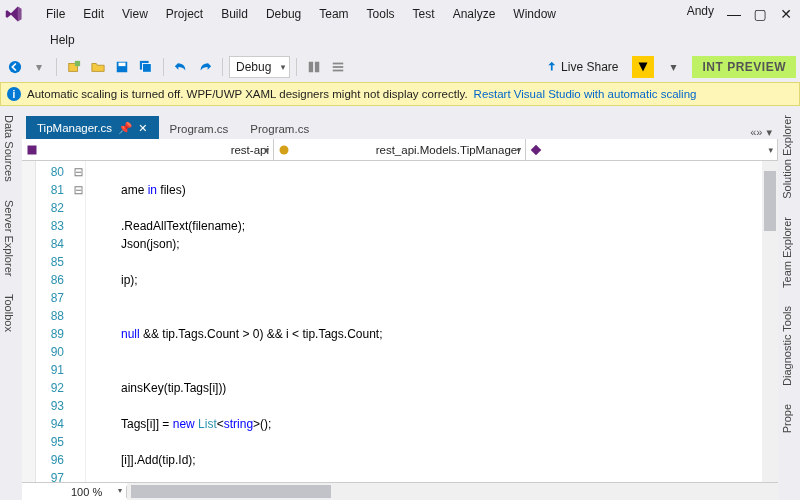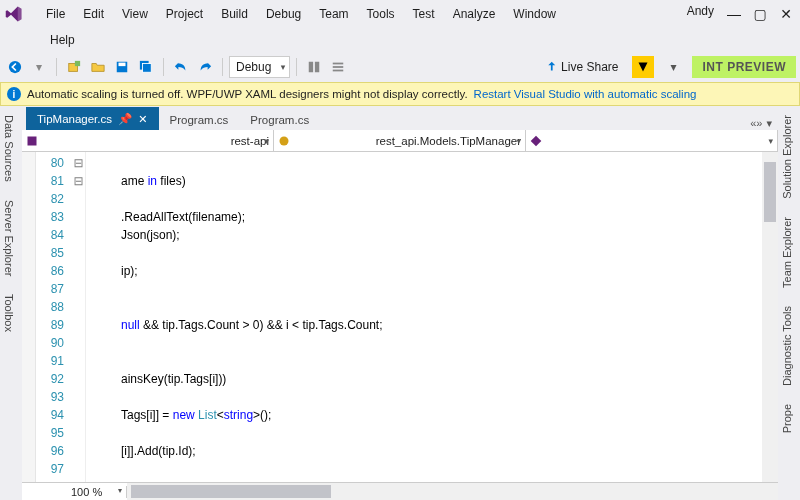--- a/index.html
+++ b/index.html
@@ -36,21 +36,21 @@
 .main { display: flex; height: calc(500px - 28px - 24px - 30px - 24px); position: relative; }
 
 
 .side-left, .side-right { width: 22px; background: #eeeef2; display: flex; flex-direction: column; }
 .side-tab { writing-mode: vertical-lr; padding: 8px 3px; font-size: 11px; color: #444; cursor: default; white-space: nowrap; border-top: 1px solid transparent; border-bottom: 1px solid transparent;}
 .side-right .side-tab { writing-mode: vertical-rl; transform: rotate(180deg); }
 
 
 .editor-area { flex: 1; display: flex; flex-direction: column; background: #fff; min-width: 0; }
 
-.doc-tabs { display: flex; align-items: flex-end; height: 24px; background: #eeeef2; padding-left: 4px; gap: 0; }
+.doc-tabs { display: flex; align-items: flex-end; height: 33px; background: #eeeef2; padding-left: 4px; gap: 0; }
 .doc-tab { padding: 4px 10px; font-size: 11.5px; color: #444; cursor: default; display: flex; align-items: center; gap: 6px; border: 1px solid transparent; border-bottom: none; }
 .doc-tab.active { background: #0e639c; color: #fff; }
 .doc-tab .close { font-size: 11px; }
 .doc-tabs-right { margin-left: auto; display: flex; gap: 4px; padding-right: 6px; font-size: 11px; color: #555; }
 
 .nav-bar { display: flex; height: 22px; border-bottom: 1px solid #ccc; }
 .nav-combo { flex: 1; border-right: 1px solid #ccc; display: flex; align-items: center; padding: 0 4px; gap: 4px; font-size: 11.5px; position: relative; min-width: 0; overflow: hidden; white-space: nowrap; justify-content: space-between; }
 .nav-combo::after { content: "▾"; position: absolute; right: 4px; font-size: 9px; color: #555; }
 .nav-icon { width: 12px; height: 12px; flex-shrink: 0; }
 

